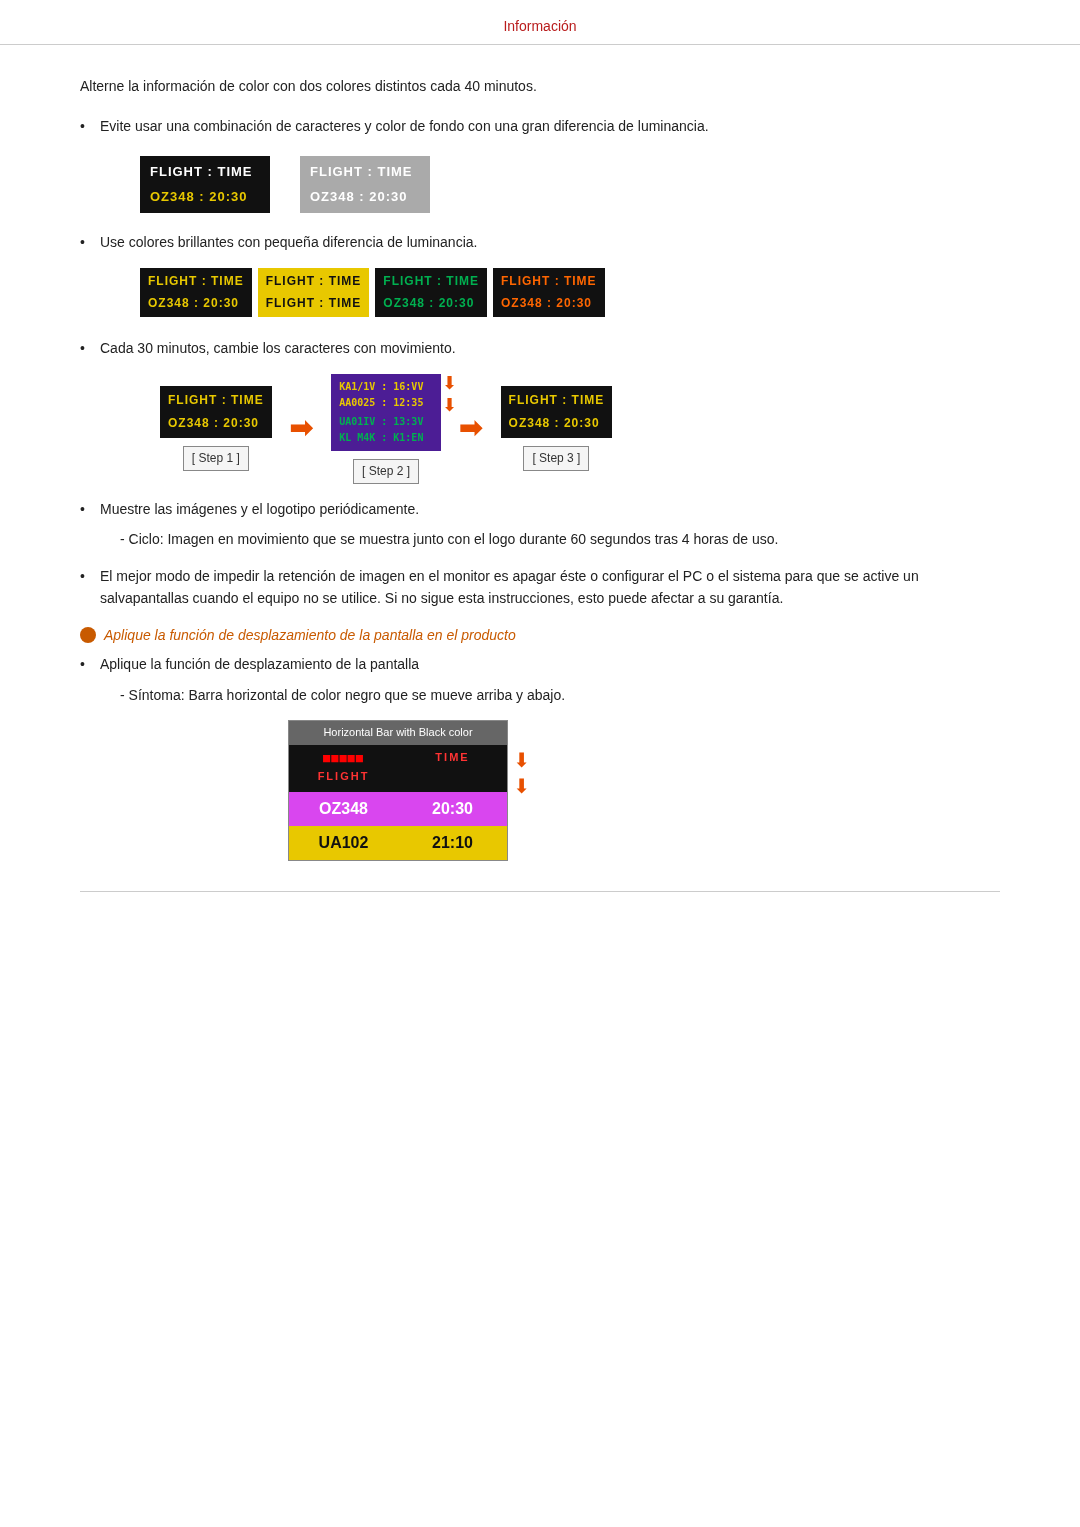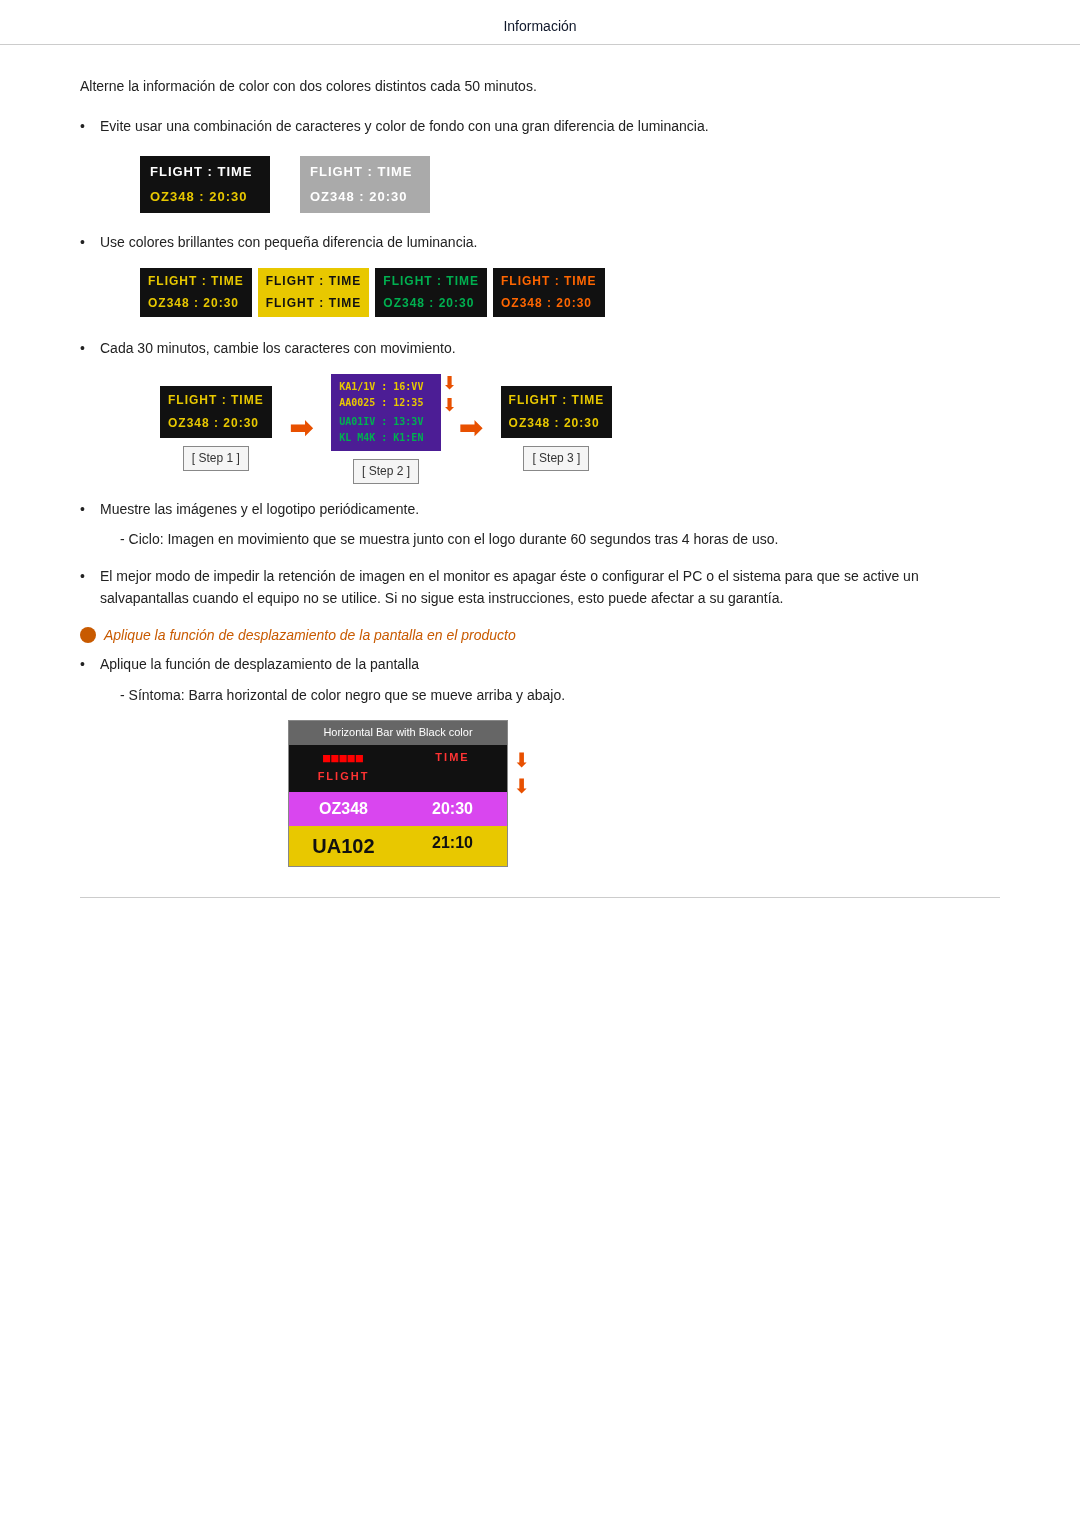--- a/index.html
+++ b/index.html
@@ -11,21 +11,21 @@
       width: 1080px;
       min-height: 1527px;
       padding: 0;
     }
 
     .page-header {
       text-align: center;
       padding: 18px 0 10px;
       border-bottom: 1px solid #ccc;
       font-size: 14px;
-      color: #0f172a;
+      color: #b91c1c;
     }
 
     .page-content {
       padding: 30px 80px 40px 80px;
     }
 
     p.intro-text {
       margin-bottom: 18px;
       line-height: 1.6;
     }
@@ -312,21 +312,21 @@
   </style>
 </head>
 <body>
 
 <div class="page-header">
   <span>Información</span>
 </div>
 
 <div class="page-content">
 
-  <p class="intro-text">Alterne la información de color con dos colores distintos cada 50 minutos.</p>
+  <p class="intro-text">Alterne la información de color con dos colores distintos cada 40 minutos.</p>
 
   <ul class="main-list">
 
     <li>
       <span>Evite usar una combinación de caracteres y color de fondo con una gran diferencia de luminancia.</span>
 
       
       <div class="demo-area">
         <div class="flight-box flight-box-dark">
           <div class="row1">FLIGHT  :  TIME</div>
@@ -456,21 +456,21 @@
             </div>
 
             <div class="hbar-sep"></div>
 
             <div class="hbar-data-row" style="background:#d946ef;">
               <div class="dcell" style="color:#fff; font-size:16px;">OZ348</div>
               <div class="dcell" style="color:#fff; font-size:16px;">20:30</div>
             </div>
 
             <div class="hbar-data-row" style="background:#e8c800;">
-              <div class="dcell" style="color:#111; font-size:20px;">UA102</div>
+              <div class="dcell" style="color:#111; font-size:16px;">UA102</div>
               <div class="dcell" style="color:#111; font-size:16px;">21:10</div>
             </div>
           </div>
 
           <div style="position:absolute; right:-22px; top:30px; display:flex; flex-direction:column; gap:6px;">
             <span style="color:#e85000; font-size:20px; line-height:1;">⬇</span>
             <span style="color:#e85000; font-size:20px; line-height:1;">⬇</span>
           </div>
         </div>
       </div>

